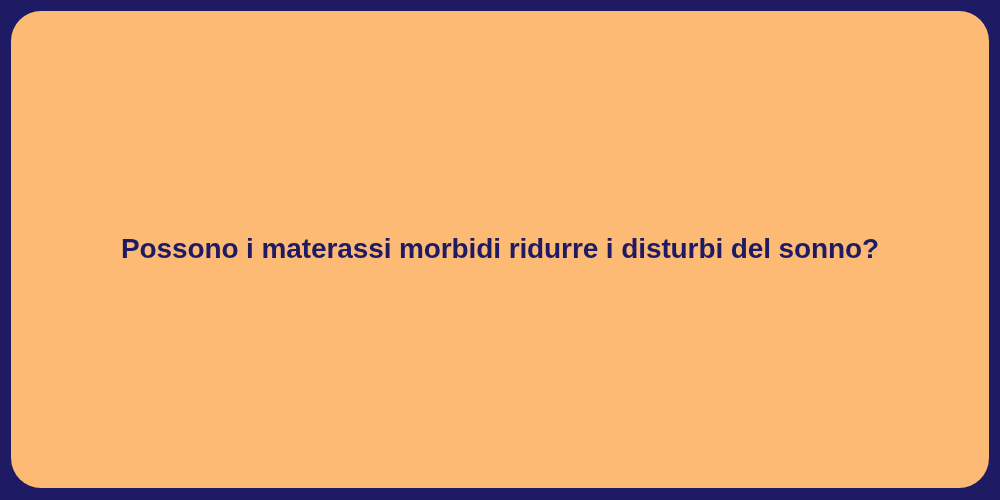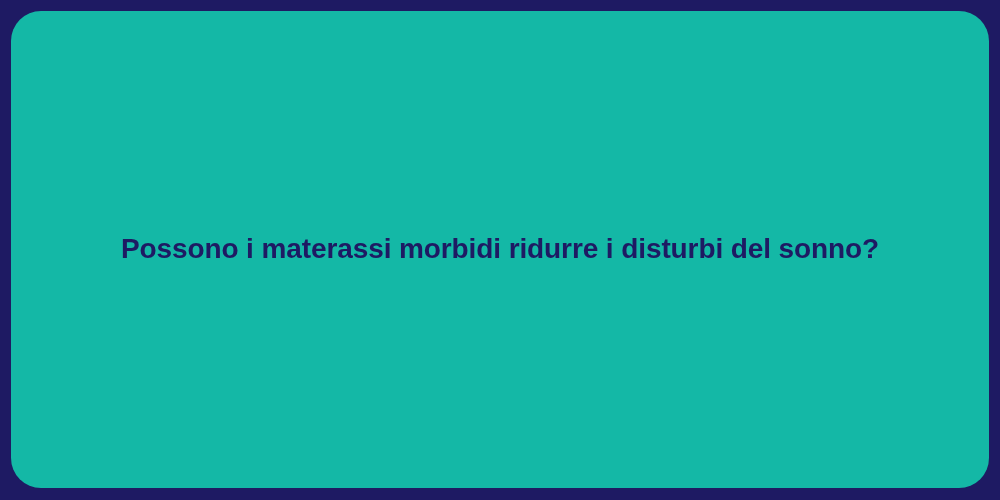--- a/index.html
+++ b/index.html
@@ -22,21 +22,21 @@
     width: 1000px;
     height: 500px;
     background: #1e1a63;
     padding: 11px 11px 12px 11px;
   }
 
   .card-panel {
     box-sizing: border-box;
     width: 100%;
     height: 100%;
-    background: #14b8a6;
+    background: #fdba74;
     border-radius: 30px;
     display: flex;
     align-items: center;
     justify-content: center;
     text-align: center;
     padding: 0 40px;
   }
 
   .headline {
     margin: 0;

